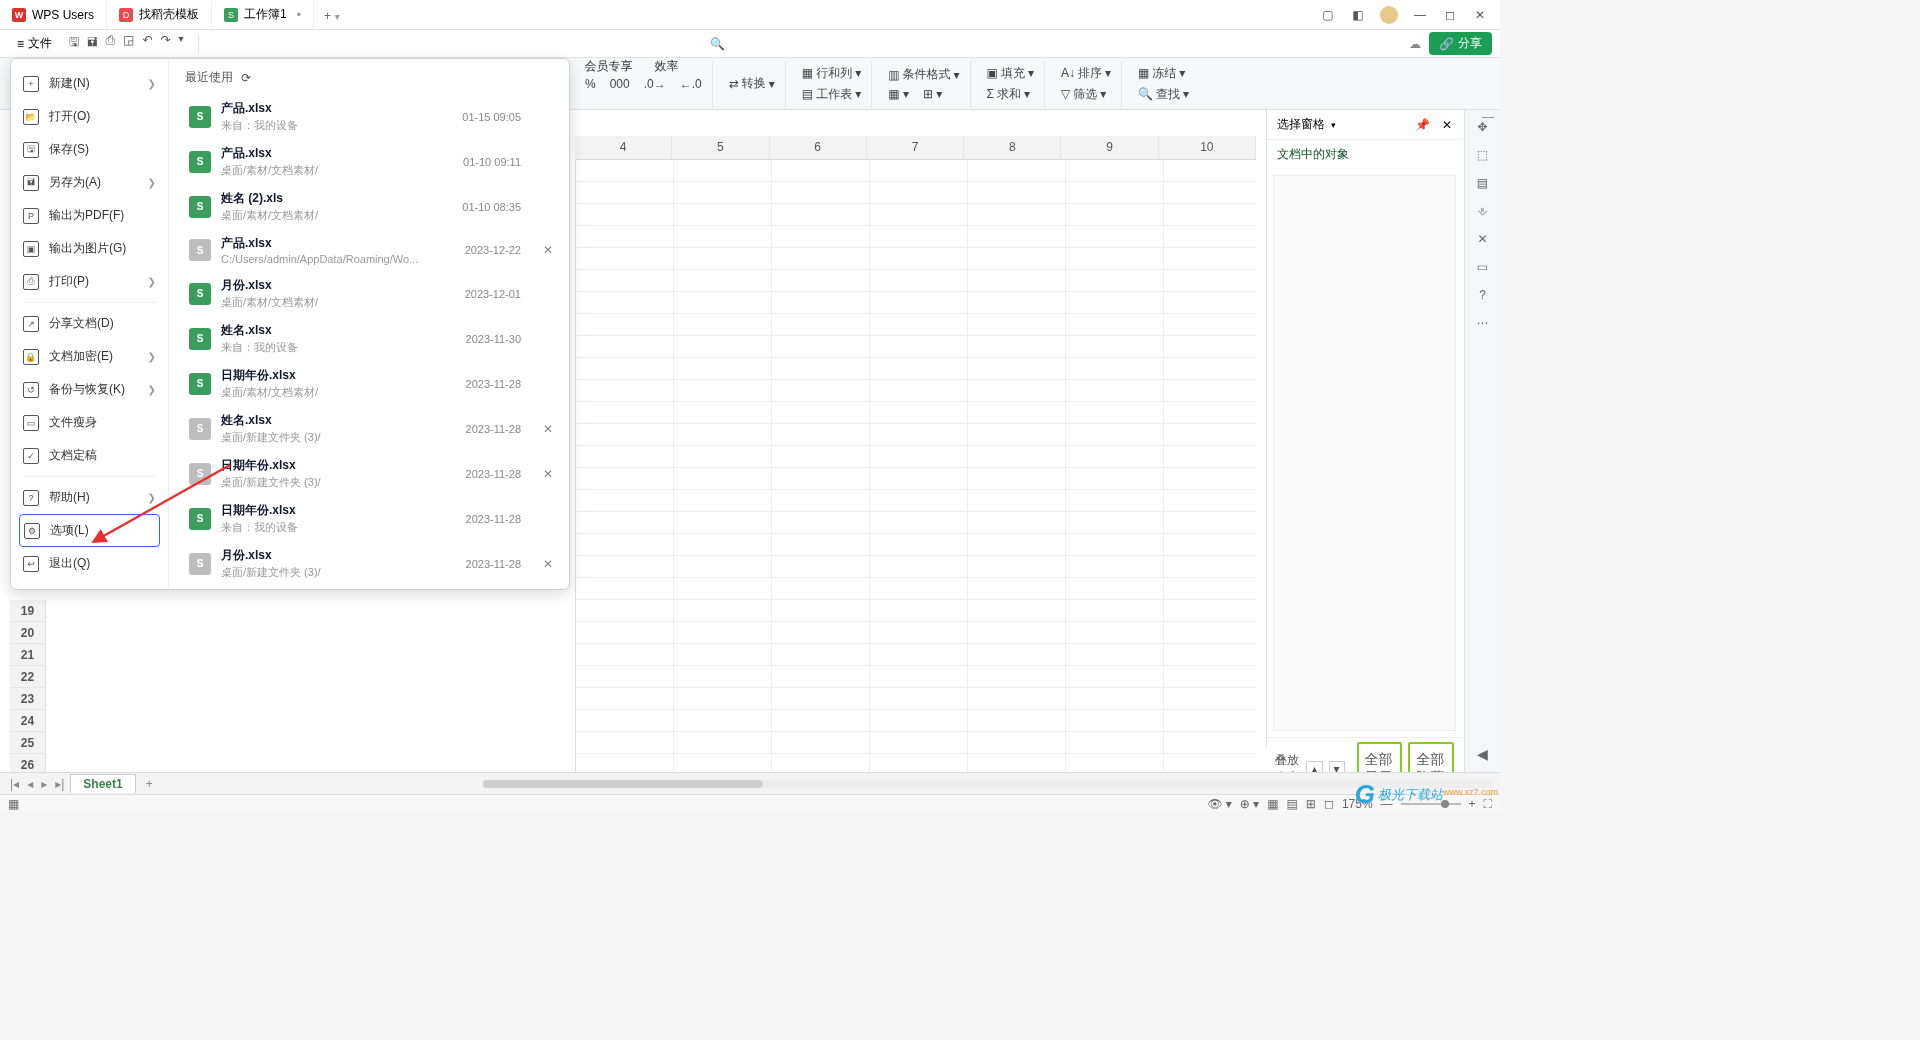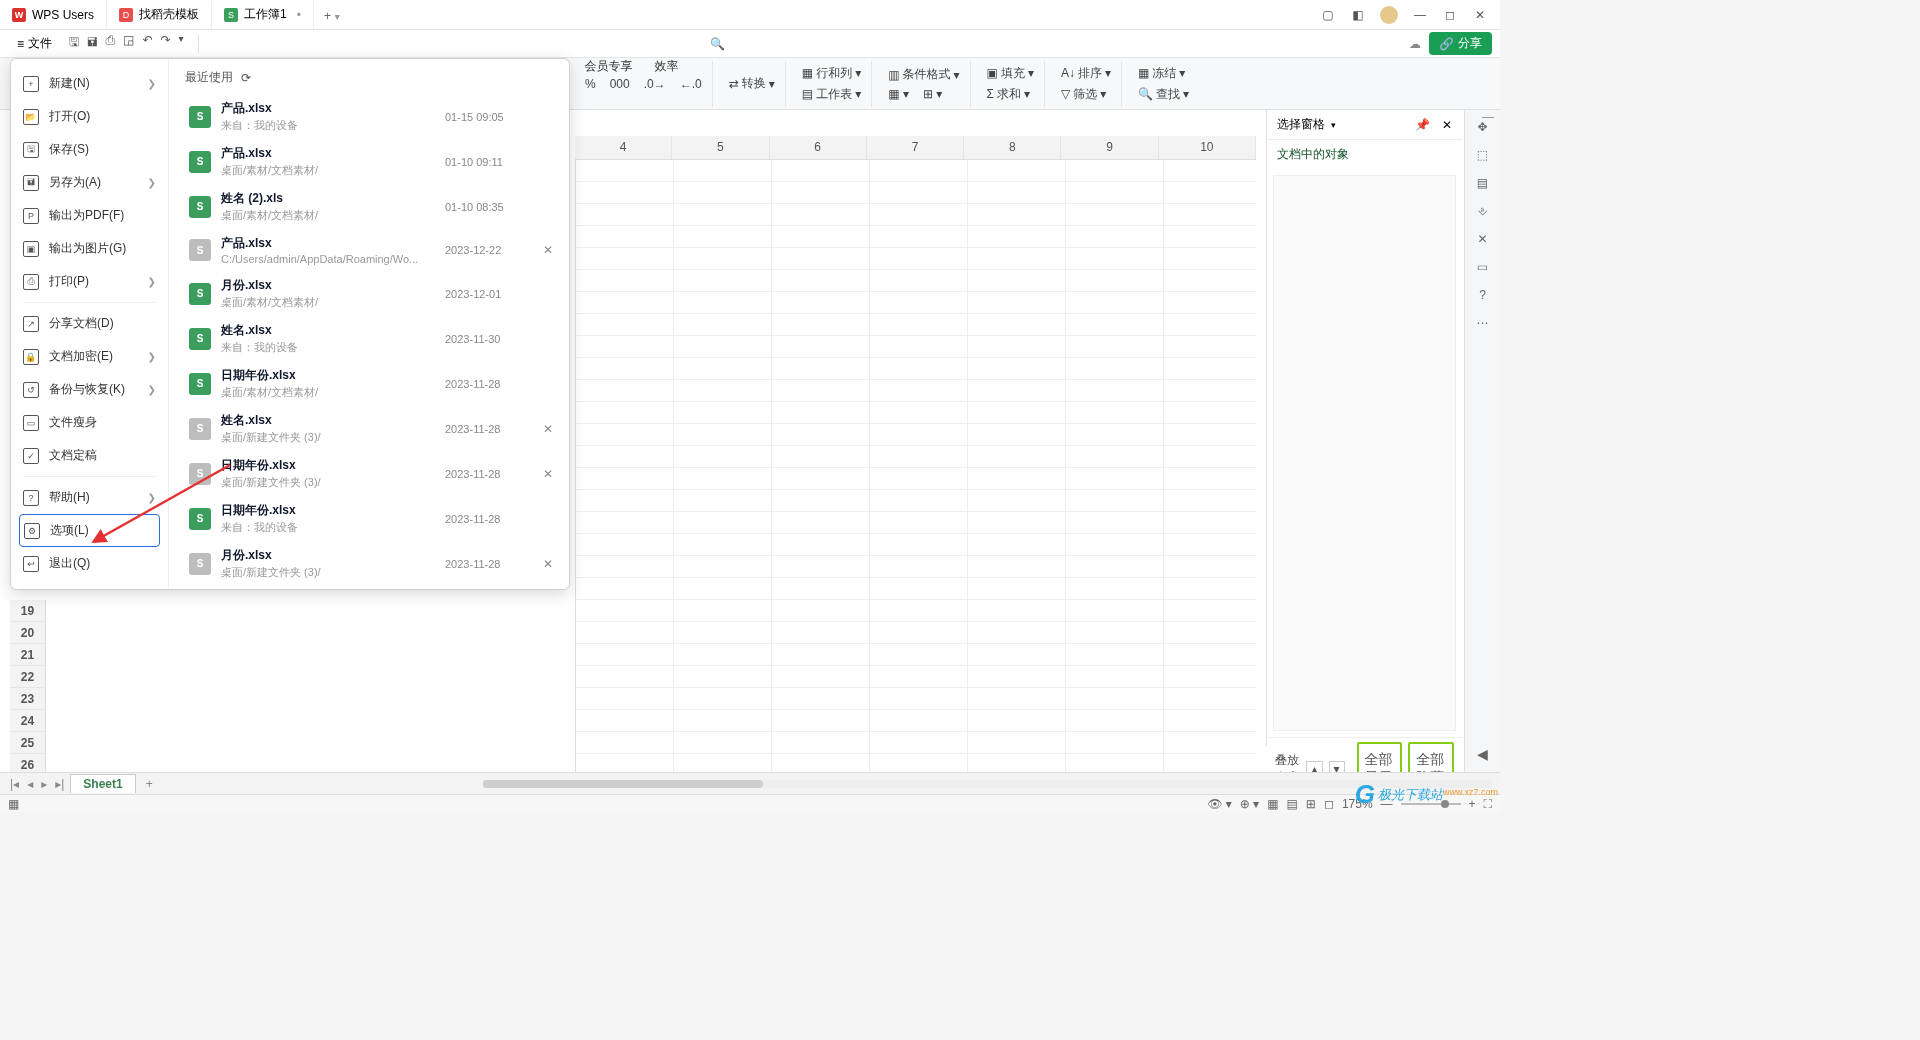--- a/index.html
+++ b/index.html
@@ -45,21 +45,21 @@
 
 .filemenu-right { flex: 1; padding: 10px 10px 7px 16px; overflow-y: auto; max-height: 530px; }
 .filemenu-right .header { display: flex; align-items: center; gap: 8px; color: #555; margin-bottom: 8px; }
 .recent-item { display: flex; align-items: center; gap: 10px; padding: 6px 4px; position: relative; }
 .recent-item .ficon { width: 22px; height: 22px; border-radius: 3px; display:flex; align-items:center; justify-content:center; color:#fff; font-size:10px; font-weight:bold; }
 .recent-item .ficon.green { background: #3b9e5c; }
 .recent-item .ficon.gray { background: #bdbdbd; }
 .recent-item .info { flex: 1; }
 .recent-item .name { color: #0f172a; font-size: 12px; font-weight: bold; }
 .recent-item .path { color: #999; font-size: 11px; margin-top: 1px; }
-.recent-item .date { color: #888; font-size: 11px; width: 76px; }
+.recent-item .date { color: #888; font-size: 11px; width: 76px; text-align: right; }
 .recent-item .close { color: #888; margin-left: 10px; width: 14px; text-align: center; }
 
 
 .arrow { position: absolute; top: 460px; left: 90px; z-index: 200; pointer-events: none; }
 
 
 .sheet-area { position: relative; background: #fff; height: calc(812px - 30px - 28px - 52px - 22px - 18px); }
 .colheaders { position: absolute; top: 26px; left: 47px; right: 244px; display: flex; height: 24px; background: #f3f3f3; border-bottom: 1px solid #ddd; }
 .colheaders .ch { flex: 1; text-align: center; line-height: 22px; color: #555; border-right: 1px solid #e5e5e5; }
 .rowheaders { position: absolute; top: 490px; left: 10px; width: 36px; font-weight: bold; }

